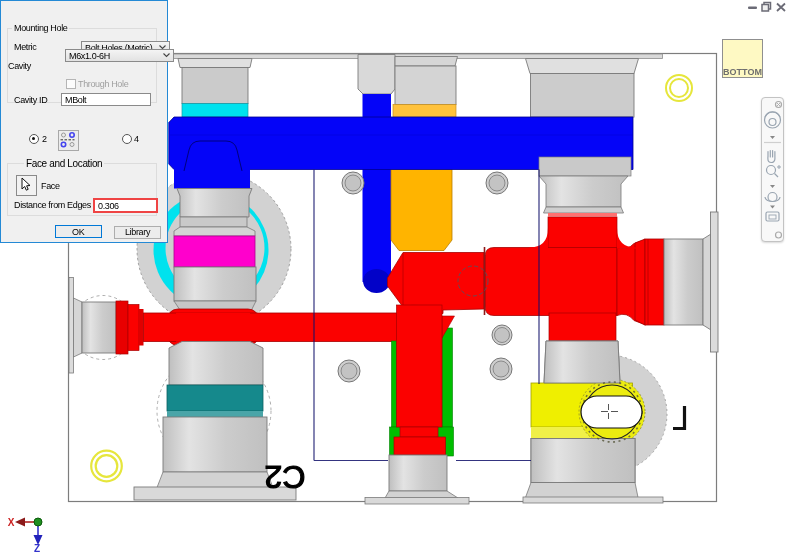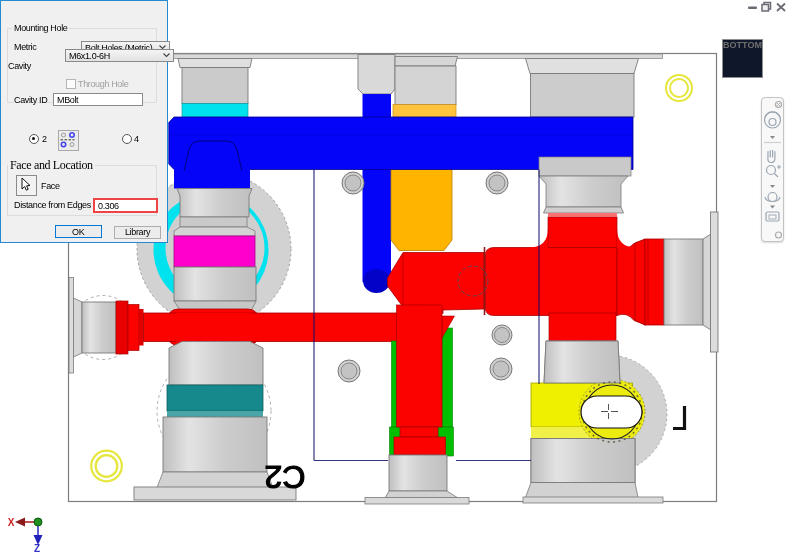--- a/index.html
+++ b/index.html
@@ -231,21 +231,21 @@
     <line x1="38" y1="522" x2="24" y2="522" stroke="#b22222" stroke-width="1.6"></line>
     <polygon points="15,522 25,517.5 25,526.5" fill="#8b1a1a"></polygon>
     <text x="11" y="526" font-size="10" font-weight="bold" fill="#cc2222" text-anchor="middle">X</text>
     <line x1="38" y1="522" x2="38" y2="536" stroke="#3333cc" stroke-width="1.6"></line>
     <polygon points="38,545 33.5,535 42.5,535" fill="#2222bb"></polygon>
     <text x="37" y="552" font-size="10" font-weight="bold" fill="#3333cc" text-anchor="middle">Z</text>
     <circle cx="38" cy="522" r="4" fill="#1f8f1f" stroke="#0a5a0a" stroke-width="1"></circle>
   </g>
 </svg>
 
-<div style="position:absolute;left:722px;top:39px;width:39px;height:37px;background:#0f172a;border:1px solid #8f8f8f;display:flex;align-items:flex-start;justify-content:center;">
+<div style="position:absolute;left:722px;top:39px;width:39px;height:37px;background:#fef9c3;border:1px solid #8f8f8f;display:flex;align-items:flex-end;justify-content:center;">
   <span style="font-size:9px;font-weight:bold;color:#6f6f6f;letter-spacing:0;">BOTTOM</span>
 </div>
 
 <svg style="position:absolute;left:744px;top:0px" width="42" height="14" viewBox="0 0 42 14">
 
   <rect x="4" y="6.5" width="9" height="2.5" rx="1" fill="#6b6b76"></rect>
 
   <g stroke="#6b6b76" fill="none" stroke-width="1.5">
     <rect x="20" y="2.5" width="6.5" height="6.5"></rect>
     <rect x="18" y="4.5" width="6.5" height="6.5" fill="#f0f0f0"></rect>
@@ -311,21 +311,21 @@
     <svg style="position:absolute;right:3px;top:3px" width="7" height="5" viewBox="0 0 7 5">
           <path d="M0.5,0.5 L3.5,3.5 L6.5,0.5" stroke="#444" fill="none" stroke-width="1.1"></path>
         </svg>
   </div>
 
   <div style="position:absolute;left:65px;top:78px;width:7.5px;height:7.5px;background:#fcfcfc;border:1px solid #b5b5b5;"></div>
   <span style="position:absolute;left:77px;top:78px;color:#9f9f9f;">Through Hole</span>
 
   <span style="position:absolute;left:13px;top:94px;">Cavity ID</span>
 
-  <div style="position:absolute;left:52px;top:92px;width:88px;height:11px;background:#fff;border:1px solid #8a8a8a;">
+  <div style="position:absolute;left:60px;top:92px;width:88px;height:11px;background:#fff;border:1px solid #8a8a8a;">
     <span style="position:absolute;left:3px;top:1px;">MBolt</span>
   </div>
 
 
   <div style="position:absolute;left:28px;top:133px;width:8px;height:8px;border:1px solid #555;border-radius:50%;background:#fff;"></div>
   <div style="position:absolute;left:30.5px;top:135.5px;width:3.5px;height:3.5px;border-radius:50%;background:#111;"></div>
   <span style="position:absolute;left:41px;top:132.5px;">2</span>
 
   <div style="position:absolute;left:57px;top:129px;width:19px;height:19px;background:#ececec;border:1px solid #a8a8a8;"></div>
   <svg style="position:absolute;left:57px;top:129px" width="19" height="19" viewBox="0 0 19 19">
@@ -333,21 +333,21 @@
     <circle cx="14" cy="5" r="2.2" fill="none" stroke="#4444ee" stroke-width="1.6"></circle>
     <circle cx="5.5" cy="14.5" r="2.2" fill="none" stroke="#4444ee" stroke-width="1.6"></circle>
     <circle cx="14" cy="14.5" r="2" fill="none" stroke="#999" stroke-width="1"></circle>
     <line x1="2.5" y1="9.8" x2="16.5" y2="9.8" stroke="#333" stroke-width="1" stroke-dasharray="2.5 1.5"></line>
   </svg>
 
   <div style="position:absolute;left:121px;top:133px;width:8px;height:8px;border:1px solid #555;border-radius:50%;background:#fff;"></div>
   <span style="position:absolute;left:133px;top:132.5px;">4</span>
 
   <fieldset style="position:absolute;left:6px;top:157px;width:148px;height:56px;border:1px solid #dcdcdc;margin:0;padding:0;">
-    <legend style="font-size:12px;margin-left:0;padding:0 2px;font-family:Liberation Serif, serif;">Face and Location</legend>
+    <legend style="font-size:10px;margin-left:16px;padding:0 2px;">Face and Location</legend>
   </fieldset>
 
   <div style="position:absolute;left:15px;top:174px;width:19px;height:19px;background:#f2f2f2;border:1px solid #8a8a8a;"></div>
   <svg style="position:absolute;left:15px;top:174px" width="19" height="19" viewBox="0 0 19 19">
     <path d="M6,3 L6,14 L8.7,11.5 L10.3,15.2 L12.2,14.3 L10.6,10.8 L14,10.5 Z" fill="#fff" stroke="#111" stroke-width="1"></path>
   </svg>
   <span style="position:absolute;left:40px;top:180px;text-align:right;">Face</span>
 
   <span style="position:absolute;left:13px;top:198.5px;">Distance from Edges</span>
 

